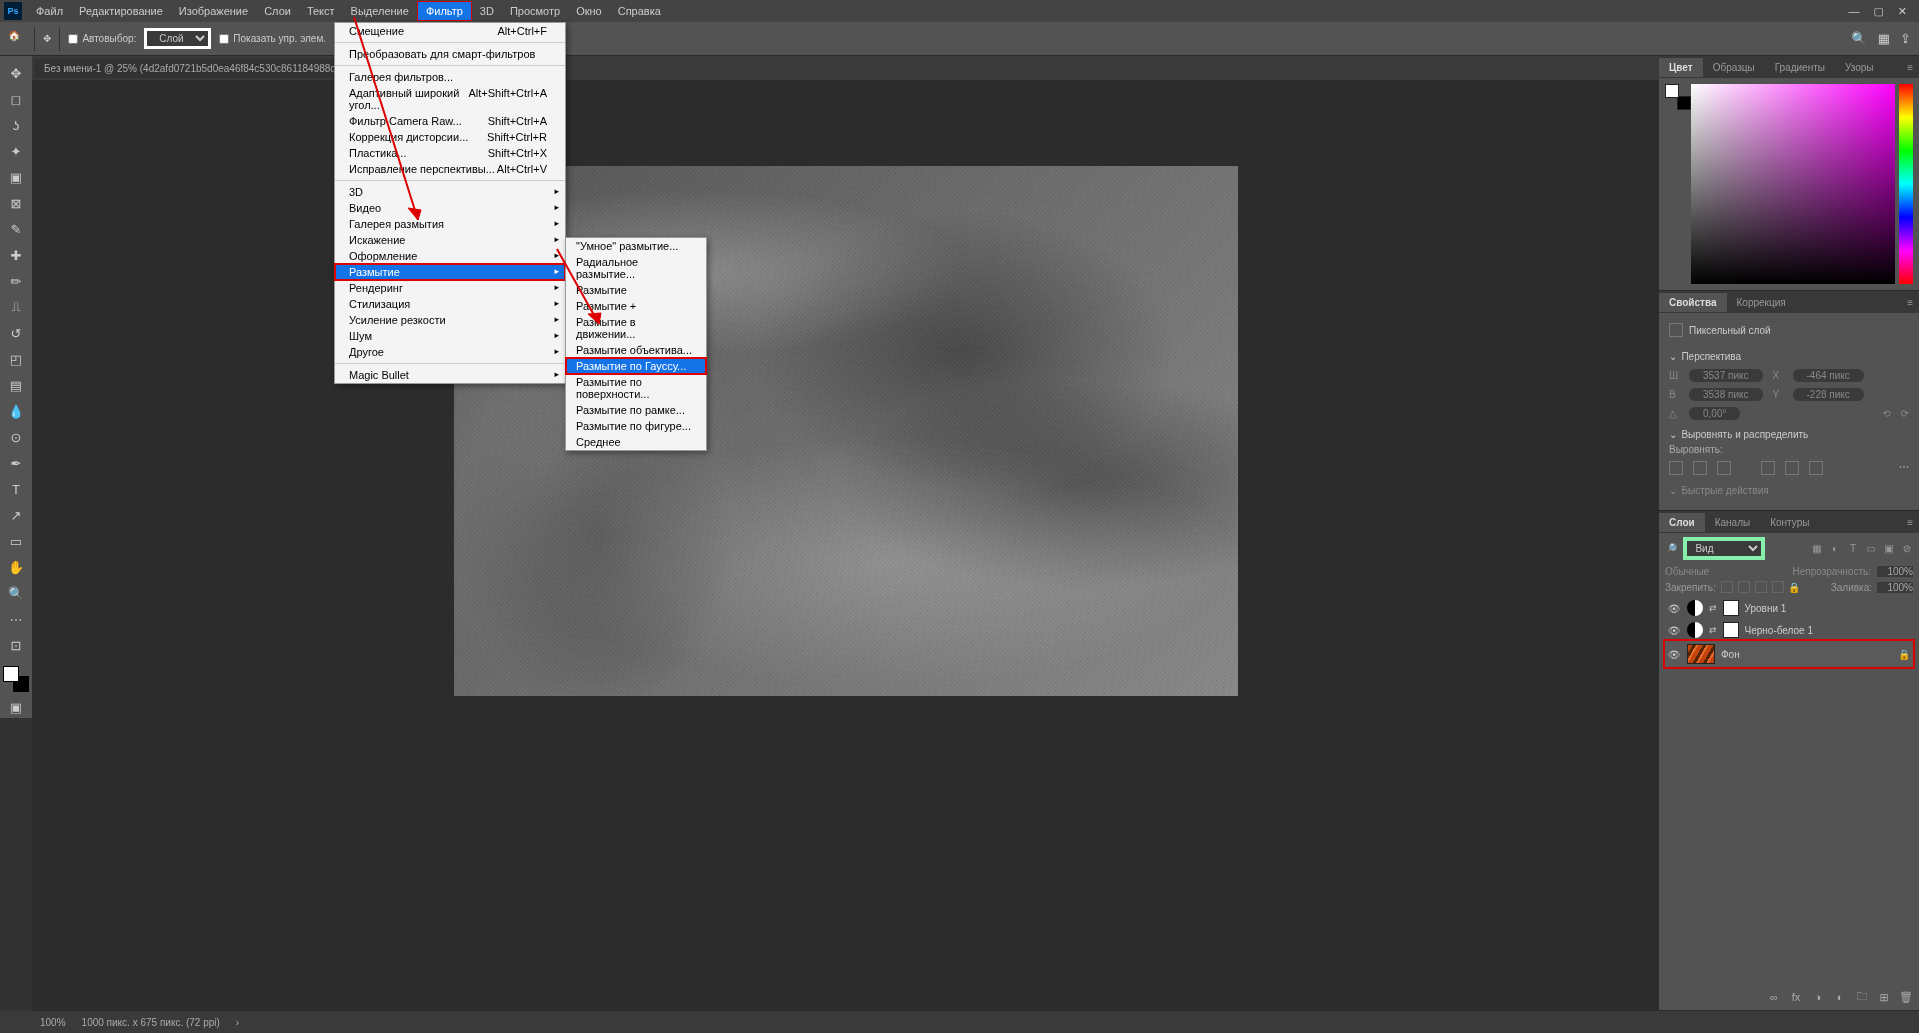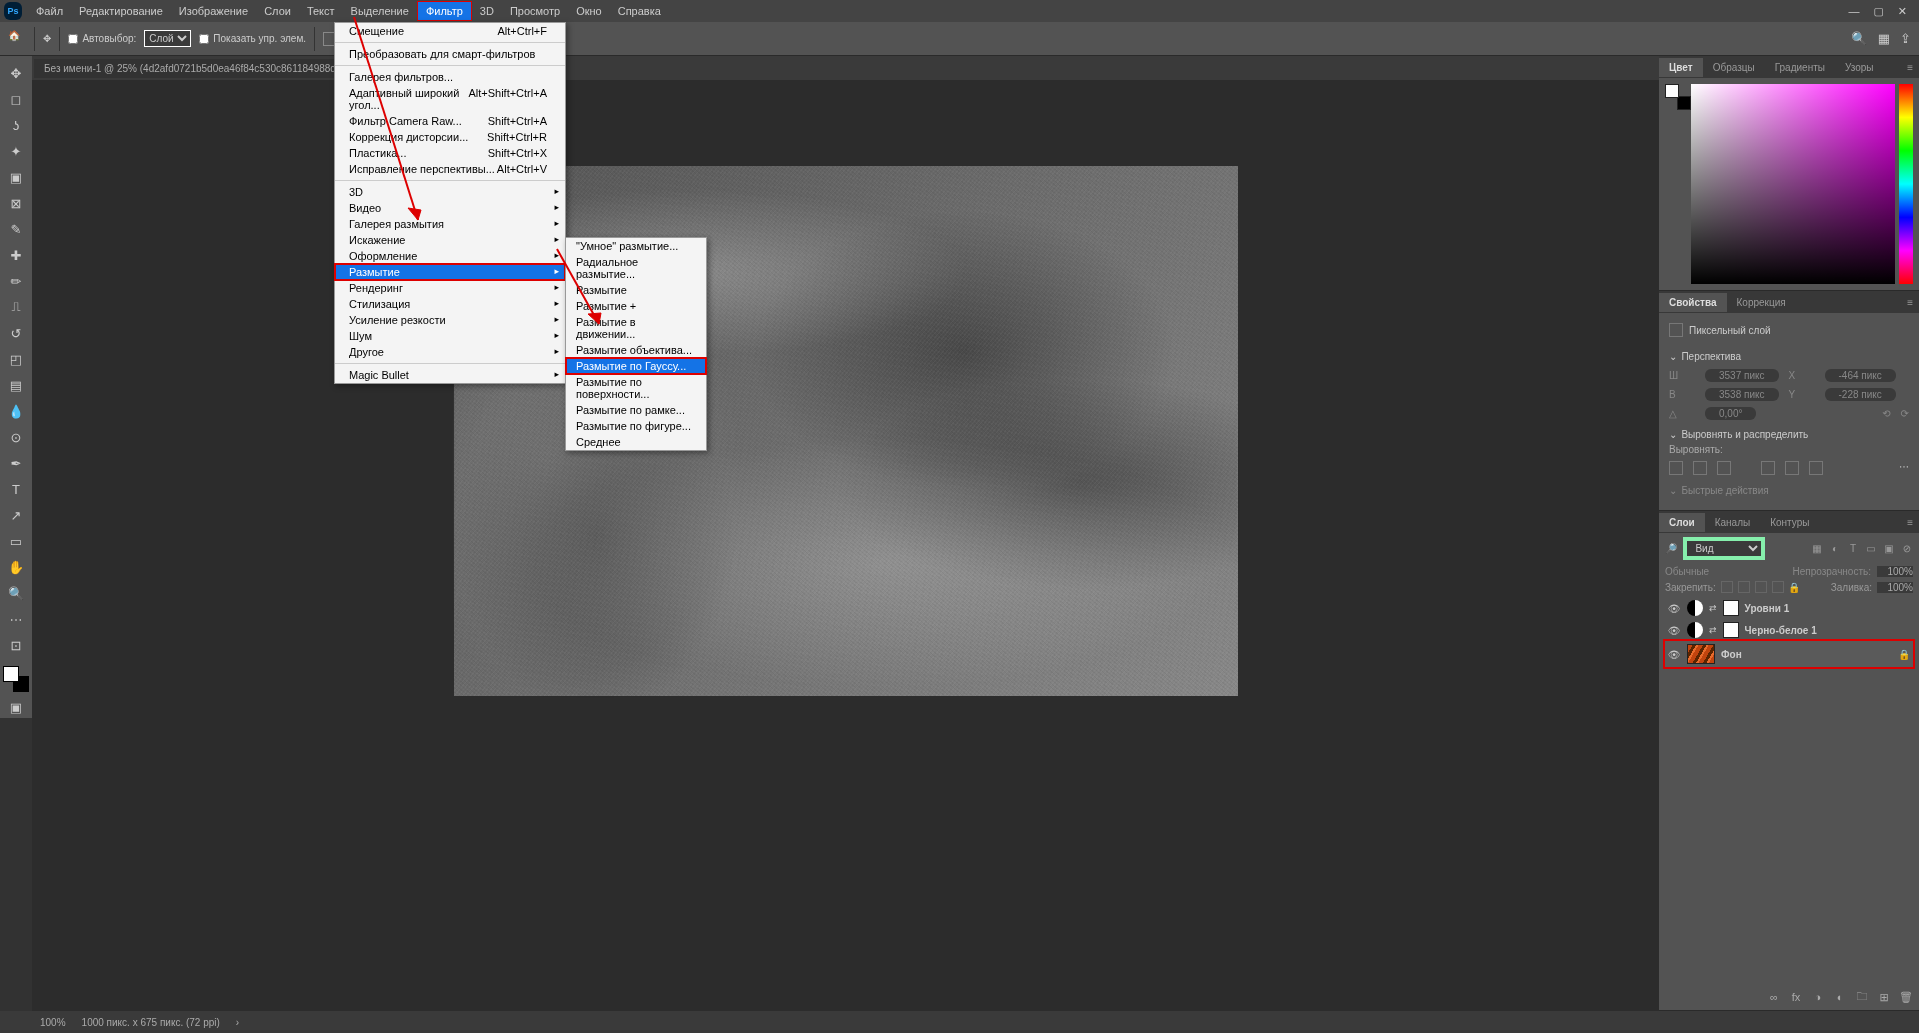--- a/index.html
+++ b/index.html
@@ -1,29 +1,29 @@
 <!DOCTYPE html>
 <html><head>
 <meta charset="utf-8">
 <style>
 * { margin: 0; padding: 0; box-sizing: border-box; font-family: "Segoe UI", Tahoma, sans-serif; user-select: none; }
 body { background: #323232; color: #ccc; overflow: hidden; width: 1919px; height: 1033px; position: relative; }
 
 
 .menubar { height: 22px; background: #444; display: flex; align-items: center; font-size: 11px; padding-left: 4px; }
-.menubar .ps-logo { width: 18px; height: 18px; background: #001e36; color: #31a8ff; font-size: 9px; font-weight: bold; display: flex; align-items: center; justify-content: center; border-radius: 6px; margin-right: 6px; }
+.menubar .ps-logo { width: 18px; height: 18px; background: #001e36; color: #31a8ff; font-size: 9px; font-weight: bold; display: flex; align-items: center; justify-content: center; border-radius: 0; margin-right: 6px; }
 .menubar .mitem { padding: 3px 8px; cursor: default; }
 .menubar .mitem.active { background: #1473e6; color: #fff; border: 1px solid #d00; }
 .menubar .win-controls { margin-left: auto; display: flex; gap: 14px; padding-right: 12px; font-size: 11px; color: #ccc; }
 
 
 .optionsbar { height: 34px; background: #535353; display: flex; align-items: center; font-size: 10px; gap: 8px; padding: 0 8px; border-bottom: 1px solid #2a2a2a; }
 .optionsbar .home { width: 18px; height: 18px; color: #ccc; }
 .optionsbar .sep { width: 1px; height: 24px; background: #333; }
-.optionsbar select { background: #3a3a3a; color: #ccc; border: 1px solid #ffffff; font-size: 10px; padding: 1px 0; }
+.optionsbar select { background: #3a3a3a; color: #ccc; border: 3px solid #ffffff; font-size: 10px; padding: 1px 8px; }
 .optionsbar .chk { display: flex; align-items: center; gap: 4px; }
 .optionsbar .chk input { width: 10px; height: 10px; }
 .optionsbar .right-icons { margin-left: auto; display: flex; gap: 10px; font-size: 13px; }
 .opt-ico { width: 14px; height: 14px; border: 1px solid #888; display: inline-block; }
 
 
 .tabbar { height: 24px; background: #3a3a3a; display: flex; align-items: center; font-size: 10px; color: #aaa; padding-left: 34px; }
 .tabbar .tab { padding: 4px 10px; background: #323232; }
 .tabbar .tab.active { background: #2c2c2c; }
 
@@ -63,21 +63,21 @@
 .color-sw .swp { position: relative; width: 22px; height: 22px; }
 .color-sw .a, .color-sw .b { position: absolute; width: 14px; height: 14px; border: 1px solid #222; }
 .color-sw .a { background: #fff; top: 0; left: 0; z-index: 2; }
 .color-sw .b { background: #000; bottom: -4px; right: -4px; }
 .color-field { flex: 1; background: linear-gradient(to bottom, rgba(0,0,0,0), #000), linear-gradient(to right, #fff, #f0f); position: relative; }
 .hue { width: 14px; background: linear-gradient(#f00,#ff0,#0f0,#0ff,#00f,#f0f,#f00); }
 
 .props-body { padding: 6px 10px 10px; }
 .props-row { display: flex; align-items: center; gap: 10px; padding: 3px 0; color: #888; }
 .props-row .lbl { width: 10px; }
-.props-row .val { background: #3a3a3a; padding: 1px 14px; border-radius: 6px; font-size: 10px; color: #888; margin-left: 16px; }
+.props-row .val { background: #3a3a3a; padding: 1px 14px; border-radius: 6px; font-size: 10px; color: #888; }
 .props-hdr { display: flex; align-items: center; gap: 6px; padding: 4px 0 8px; }
 .props-ico { width: 14px; height: 14px; border: 1px solid #777; }
 .sect { color: #ccc; padding: 6px 0 4px; display: flex; align-items: center; gap: 4px; }
 .sect::before { content: "⌄"; font-size: 10px; }
 .align-row { display: flex; gap: 10px; padding: 4px 0; }
 .align-ico { width: 14px; height: 14px; border: 1px solid #777; }
 
 .layers-body { padding: 4px 6px 6px; flex: 1; display: flex; flex-direction: column; }
 .layer-top { display: flex; align-items: center; gap: 6px; padding-bottom: 4px; }
 .layer-top select { background: #3a3a3a; color: #ccc; border: 4px solid #86efac; font-size: 10px; padding: 1px 4px; flex: 0 0 82px; }
@@ -85,21 +85,21 @@
 .licos span { width: 12px; height: 12px; display: inline-flex; align-items: center; justify-content: center; font-size: 10px; color: #999; }
 .layer-opts { display: flex; align-items: center; gap: 6px; color: #888; font-size: 10px; padding: 2px 0; }
 .layer-opts input { width: 36px; background: #3a3a3a; border: none; color: #aaa; font-size: 10px; text-align: right; }
 .layer-lock { display: flex; align-items: center; gap: 5px; color: #999; padding: 2px 0 4px; }
 .layer-lock .lk { width: 12px; height: 12px; border: 1px solid #666; }
 .layer { display: flex; align-items: center; gap: 6px; padding: 3px 2px; }
 .layer .eye { width: 14px; color: #ccc; text-align: center; }
 .layer .thumb { width: 28px; height: 20px; background: #777; border: 1px solid #222; }
 .layer .adj { width: 16px; height: 16px; border-radius: 50%; background: conic-gradient(#fff 0 50%, #000 50% 100%); }
 .layer .mask { width: 16px; height: 16px; background: #fff; border: 1px solid #222; }
-.layer .name { flex: 1; font-size: 10px; font-weight: bold; }
+.layer .name { flex: 1; font-size: 10px; }
 .layer .lock { font-size: 10px; color: #aaa; }
 .layer.sel { background: #5a5a5a; outline: 2px solid #d00; }
 .layer.sel .thumb.fabric { background: repeating-linear-gradient(120deg,#c1440e 0 4px,#5b2400 4px 7px,#e96b2c 7px 9px); }
 .layer-bottom { display:flex; gap:8px; justify-content:flex-end; padding-top:4px; color:#aaa; }
 .layer-bottom span { width:14px; height:14px; display:inline-flex; align-items:center; justify-content:center; font-size:11px; }
 
 .statusbar { position: absolute; bottom: 0; left: 0; right: 0; height: 22px; background: #3a3a3a; color: #aaa; font-size: 10px; display: flex; align-items: center; padding-left: 40px; gap: 16px; }
 
 
 .dropdown { position: absolute; top: 22px; left: 334px; width: 232px; background: #f4f4f4; color: #000; font-size: 11px; border: 1px solid #999; box-shadow: 2px 2px 6px rgba(0,0,0,.4); z-index: 100; }

